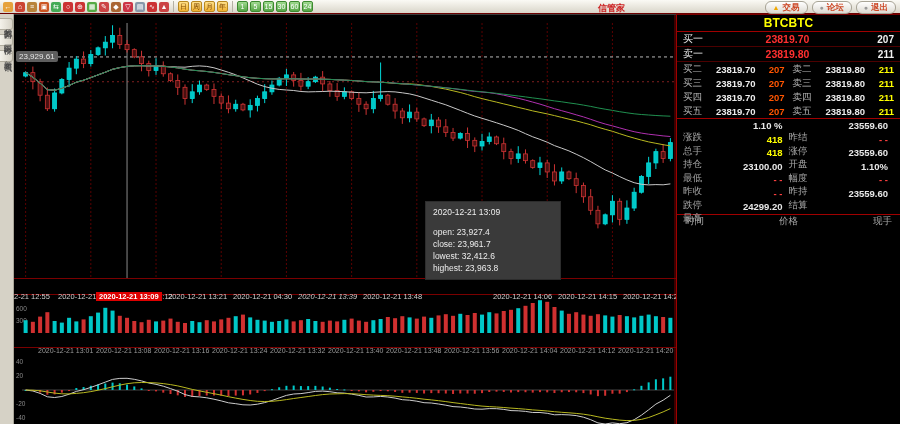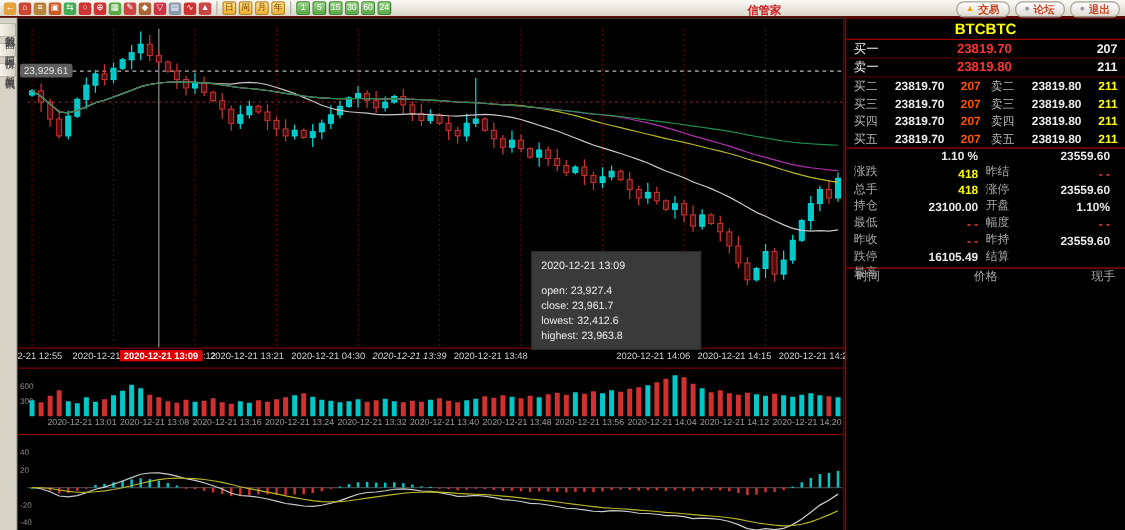--- a/index.html
+++ b/index.html
@@ -20,21 +20,21 @@
     border:1px solid #a8a496;color:#cc4422;font-size:8.5px;font-weight:bold;display:flex;align-items:center;gap:3px;}
   .topbtn .bico{font-size:7px;line-height:7px;}
   
   #sidebar{left:0;top:14px;width:14px;height:410px;background:#d6d2c6;border-right:1px solid #a9a598;box-sizing:border-box;}
   .stab{width:13px;margin:4px 0 0 0;padding:3px 0;writing-mode:vertical-rl;text-orientation:upright;
     font-size:8px;color:#444;background:linear-gradient(90deg,#f4f2ea,#d8d4c8);
     border:1px solid #b0ac9e;border-left:none;border-radius:0 3px 3px 0;box-sizing:border-box;text-align:center;letter-spacing:1px;}
   
   #chart-region{left:14px;top:14px;width:662px;height:410px;background:#000;border-top:1px solid #3a3a3a;box-sizing:border-box;overflow:hidden;}
   #chart-svg{position:absolute;left:0;top:0;}
-  .axrow{position:absolute;left:0;width:662px;overflow:hidden;}
+  .axrow{position:absolute;left:0;width:662px;overflow:hidden;margin-top:12px;}
   .axlab{position:absolute;top:1px;font-size:7.5px;color:#cfcfcf;white-space:nowrap;}
   .axlab.hl{background:#dd0000;color:#fff;padding:0 3px;z-index:3;font-weight:bold;}
   .vaxlab{position:absolute;top:1px;font-size:7px;color:#9a9a9a;white-space:nowrap;}
   #price-tag{position:absolute;left:2px;background:#5e5e5e;color:#e5e5e5;font-size:8px;
     padding:0 3px;border-radius:2px;z-index:2;line-height:11px;}
   
   #tooltip{position:absolute;left:411px;top:186px;width:136px;background:#3a3a3a;border:1px solid #2c2c2c;
     padding:5px 7px;font-size:8.5px;color:#ededed;z-index:5;box-sizing:border-box;}
   #tooltip .tt-title{margin-bottom:9px;}
   .tt-row{line-height:12px;white-space:nowrap;}
@@ -634,21 +634,21 @@
         <span class="i-val" style="color: rgb(255, 64, 64);">- -</span>
       </div>
       <div class="irow">
         <span class="i-lab">跌停</span>
         <span class="i-val" style="color: rgb(255, 64, 64);">- -</span>
         <span class="i-lab">结算</span>
         <span class="i-val" style="color: rgb(232, 232, 232);">23559.60</span>
       </div>
       <div class="irow">
         <span class="i-lab">最高</span>
-        <span class="i-val" style="color: rgb(232, 232, 232);">16105.49</span>
+        <span class="i-val" style="color: rgb(232, 232, 232);">24299.20</span>
         <span class="i-lab"></span>
         <span class="i-val" style="color: rgb(232, 232, 232);"></span>
       </div>
     </div>
   <div id="tape-head">
       <span>时间</span>
       <span>价格</span>
       <span>现手</span>
     </div>
 </div>

